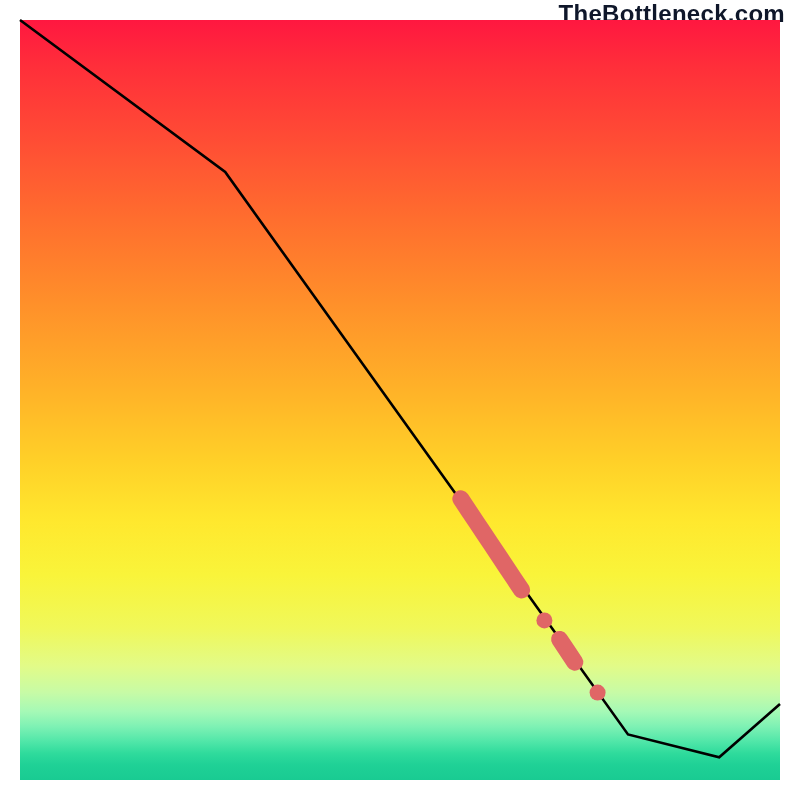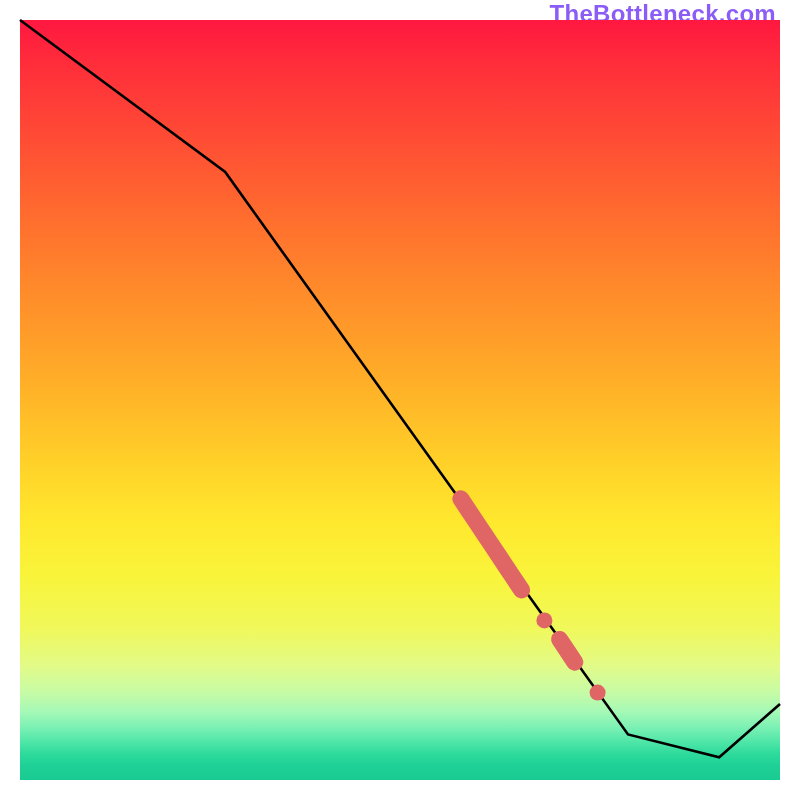--- a/index.html
+++ b/index.html
@@ -40,24 +40,24 @@
       #7df1b4 93%,
       #4fe6a8 95%,
       #2fdb9c 96.5%,
       #1fd196 98%,
       #19cb92 100%
     );
   }
   .watermark {
     position: absolute;
     top: 0px;
-    right: 24px;
+    right: 15px;
     font-size: 24px;
     font-weight: 600;
-    color: #8b5cf6;
+    color: #0f172a;
     letter-spacing: 0.3px;
     user-select: none;
   }
   svg.plot-svg {
     position: absolute;
     left: 0;
     top: 0;
     width: 760px;
     height: 760px;
     overflow: visible;

